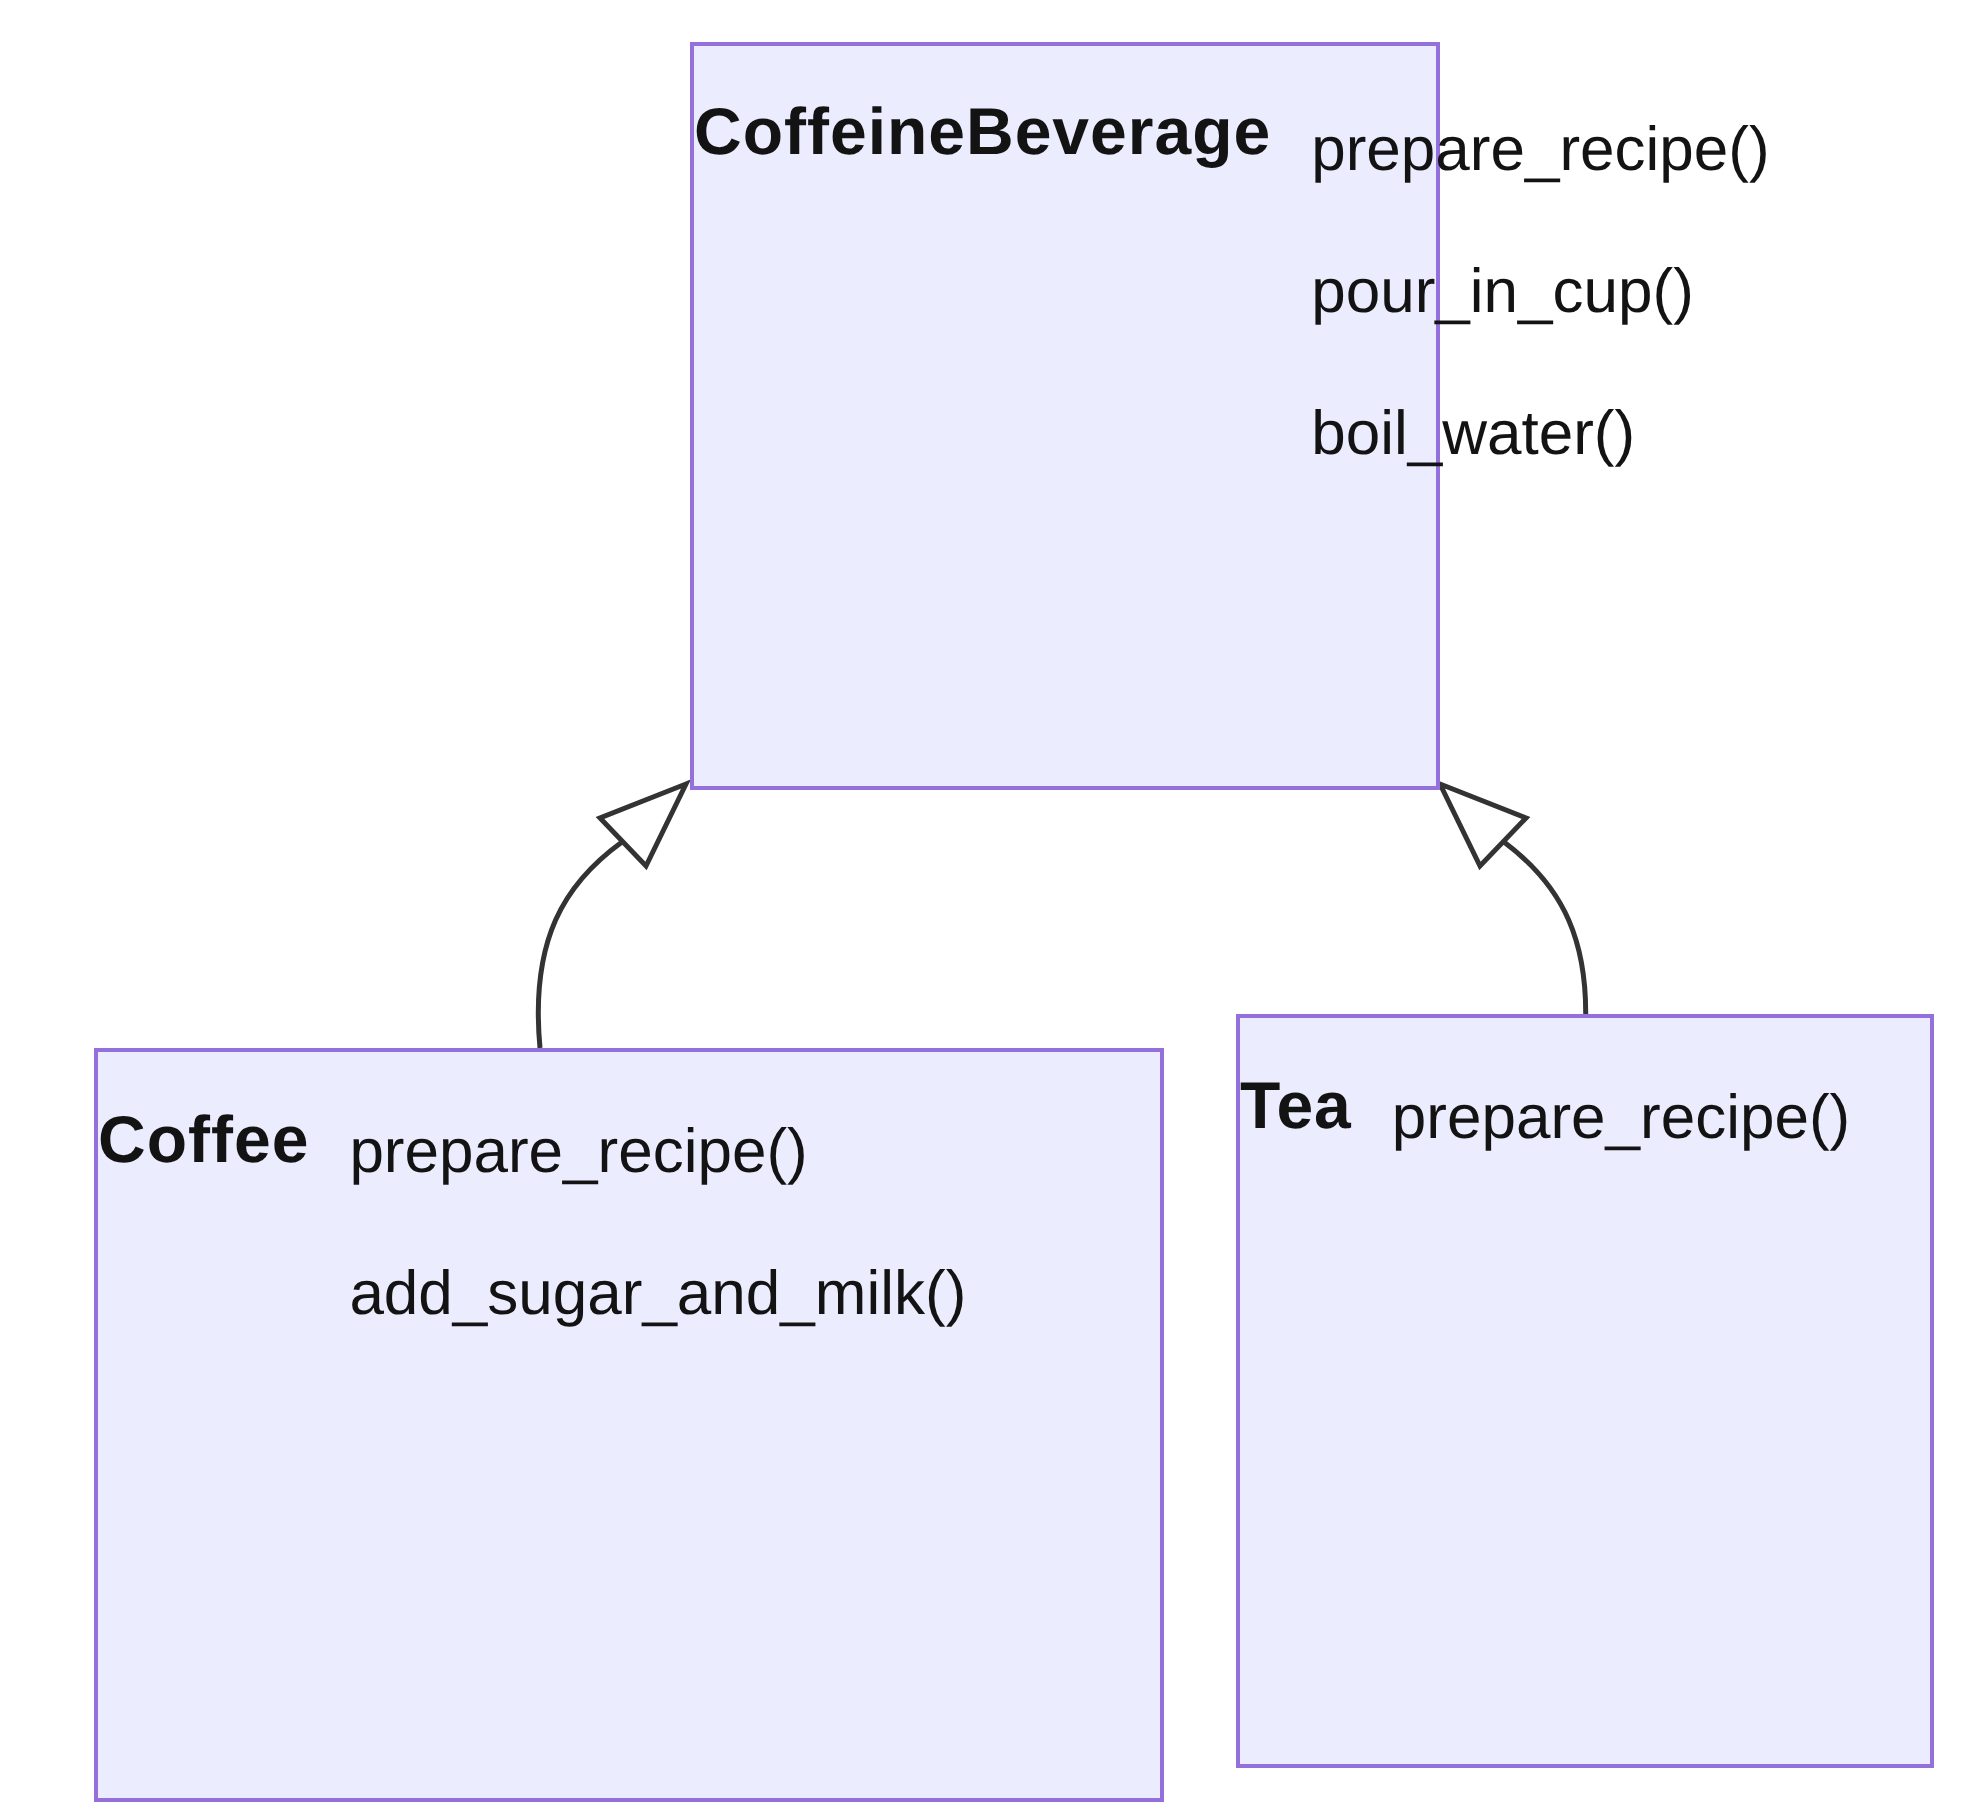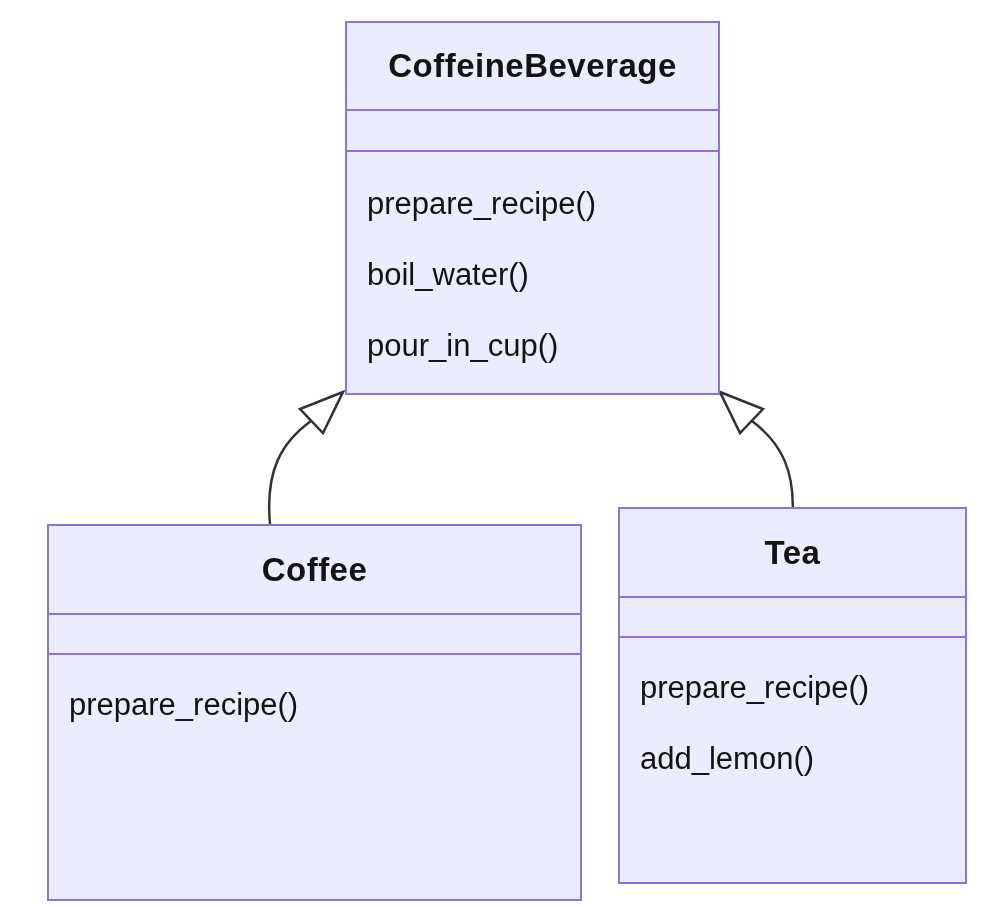--- a/index.html
+++ b/index.html
@@ -15,21 +15,21 @@
     font-family: "Liberation Sans", "DejaVu Sans", sans-serif;
     color: #131313;
     overflow: hidden;
   }
   .class-box {
     position: absolute;
     box-sizing: border-box;
     background: #ECECFF;
     border: 2.5px solid #9370DB;
     display: flex;
-    flex-direction: column;
+    flex-direction: row;
   }
   .box-title {
     display: flex;
     align-items: center;
     justify-content: center;
     font-weight: bold;
     font-size: 33px;
     letter-spacing: 0.5px;
   }
   .box-attrs {
@@ -90,35 +90,35 @@
       <path d="M 792 524 C 797 470 780 442 752 421" fill="none" stroke="#333333" stroke-width="2.5"></path>
       <polygon points="720,392 763,409 740,433" fill="#ffffff" stroke="#333333" stroke-width="2.5" stroke-linejoin="miter"></polygon>
     </g>
   </svg>
 
   <div class="class-box" id="box-parent">
     <div class="box-title">CoffeineBeverage</div>
     <div class="box-attrs"></div>
     <div class="box-methods">
       <div class="method-row">prepare_recipe()</div>
+      <div class="method-row">pour_in_cup()</div>
       <div class="method-row">boil_water()</div>
-      <div class="method-row">pour_in_cup()</div>
     </div>
   </div>
 
   <div class="class-box" id="box-coffee">
     <div class="box-title">Coffee</div>
     <div class="box-attrs"></div>
     <div class="box-methods">
       <div class="method-row">prepare_recipe()</div>
+      <div class="method-row">add_sugar_and_milk()</div>
     </div>
   </div>
 
   <div class="class-box" id="box-tea">
     <div class="box-title">Tea</div>
     <div class="box-attrs"></div>
     <div class="box-methods">
       <div class="method-row">prepare_recipe()</div>
-      <div class="method-row">add_lemon()</div>
     </div>
   </div>
 
 </div>
 
 </body></html>

